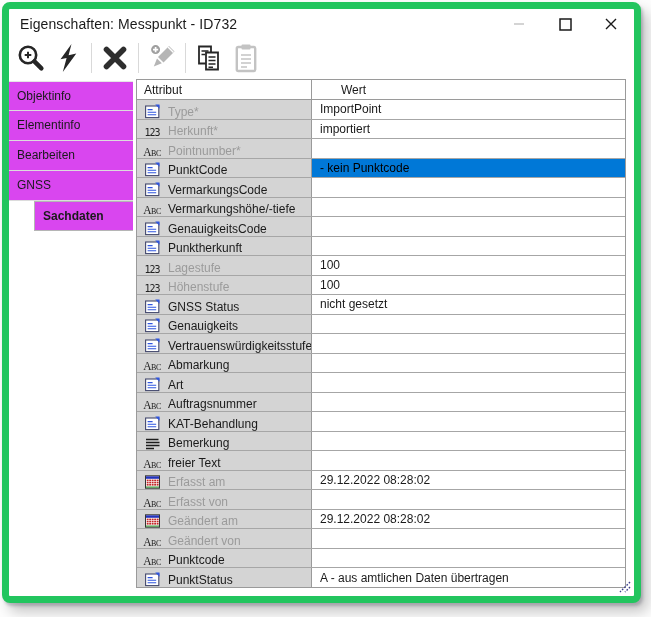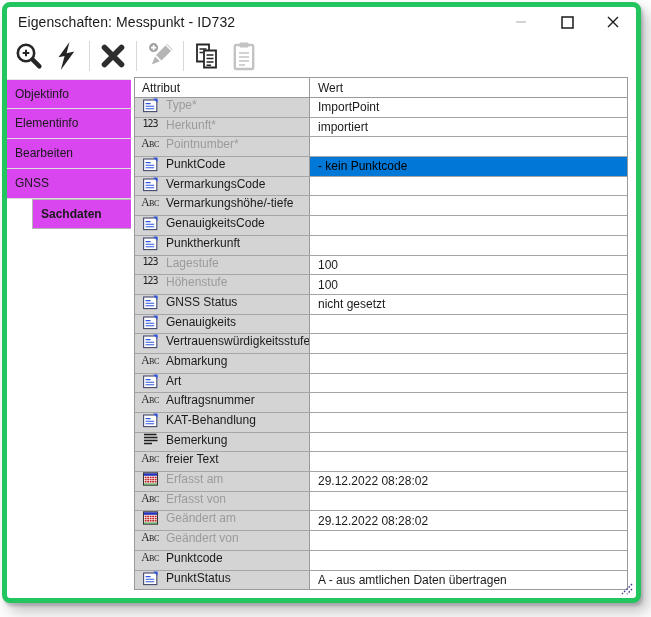--- a/index.html
+++ b/index.html
@@ -3,21 +3,21 @@
 <meta charset="utf-8">
 <style>
   * { margin:0; padding:0; box-sizing:border-box; }
   html,body { width:651px; height:617px; background:#fdfdfd; overflow:hidden;
               font-family:"Liberation Sans", sans-serif; color:#1a1a1a; }
   .screen { position:relative; width:651px; height:617px; }
 
   .window {
     position:absolute; left:2px; top:2px; width:639px; height:601px;
     background:var(--window-bg,#fff);
-    border:5px solid #22c55e; border-radius:8px;
+    border:7px solid #22c55e; border-radius:8px;
     box-shadow: 2px 3px 3px rgba(30,30,60,.22), 7px 9px 14px rgba(0,0,0,.22);
     overflow:hidden;
   }
 
   
   .titlebar { height:30px; display:flex; align-items:center; padding-left:11px; }
   .title { font-size:14px; letter-spacing:.1px; }
   .win-controls { margin-left:auto; display:flex; height:100%; }
   .win-btn { width:46px; height:100%; display:flex; align-items:center; justify-content:center; }
 
@@ -30,29 +30,29 @@
   .content { position:absolute; left:0; top:68px; right:0; bottom:4px; display:flex; }
 
   .sidebar { width:124px; flex:none; padding-top:4px; }
   .tab { height:30px; line-height:29px; padding-left:8px; font-size:12px;
          border-bottom:1px solid #dcdcdc; background:#d946ef; }
   .tab:first-child { border-top:1px solid #e6e6e6; }
   .tab.selected { font-weight:bold; border:1px solid #b5b5b5; border-right:none;margin-left:25px; }
 
   .grid { flex:1; margin:2px 8px 4px 3px; border:1px solid #9a9a9a; background:#fff;
           display:flex; flex-direction:column; font-size:12px; }
-  .grid-header { flex:none; height:20px; display:flex; border-bottom:1px solid #9a9a9a; background:#fff; }
+  .grid-header { flex:none; height:20px; display:flex; border-bottom:1px solid #9a9a9a; background:#fff;gap:21px; }
   .grid-header .h1 { width:175px; flex:none; padding-left:7px; display:flex; align-items:center;
                      border-right:1px solid #9a9a9a; }
   .grid-header .h2 { flex:1; padding-left:8px; display:flex; align-items:center; }
   .grid-body { flex:1; display:flex; flex-direction:column; }
   .grid-row { flex:1; display:flex; border-bottom:1px solid #a6a6a6; min-height:0; }
   .grid-row:last-child { border-bottom:none; }
   .cell.attr { width:175px; flex:none; background:var(--attr-bg,#d4d4d4);
-               display:flex; align-items:flex-start; padding-left:5px; gap:6px;
+               display:flex; align-items:flex-end; padding-left:5px; gap:6px;
                border-right:1px solid #9a9a9a; overflow:hidden; white-space:nowrap; }
   .cell.wert { flex:1; display:flex; align-items:center; padding-left:8px;
                overflow:hidden; white-space:nowrap; }
   .grid-row.disabled .cell.attr { color:var(--disabled-text,#9b9b9b); }
   .grid-row.selected .cell.wert { background:var(--sel,#0078d7); color:#000000; }
   .icon-box { width:20px; flex:none; display:flex; align-items:center; justify-content:center; }
   .tico { font-family:"DejaVu Sans Mono", monospace; font-size:10px; letter-spacing:-1px; color:#222; }
   .tico.abc { font-family:"Liberation Serif", serif; font-size:11.5px; letter-spacing:-0.5px;
               font-variant:small-caps; }
 

